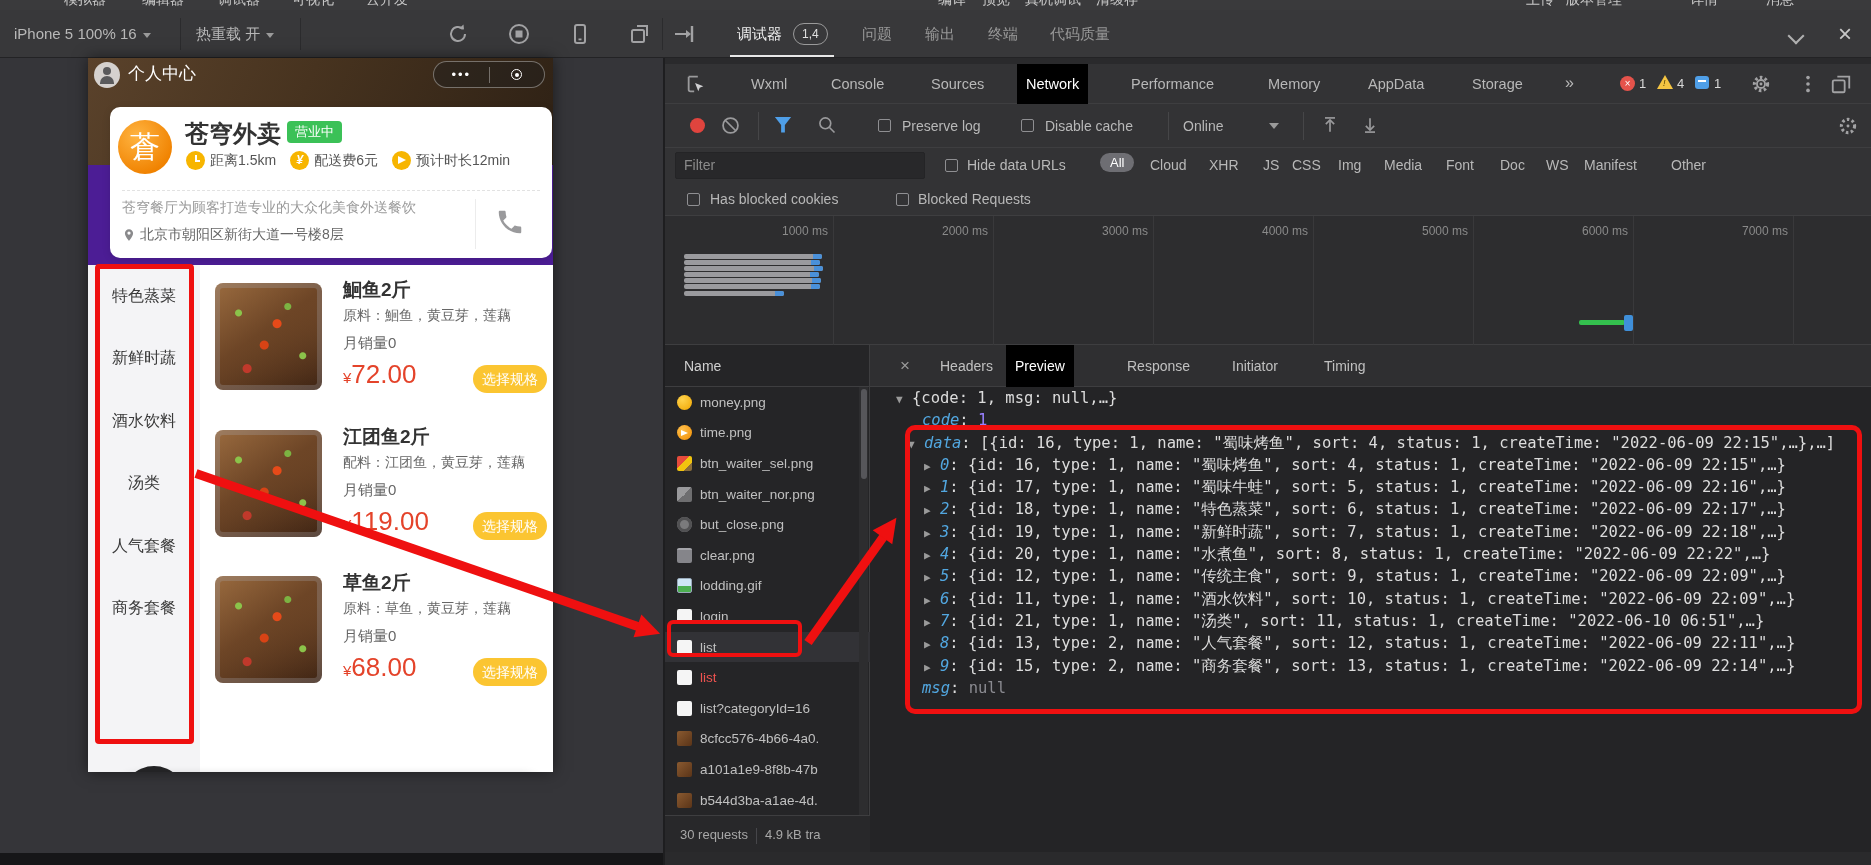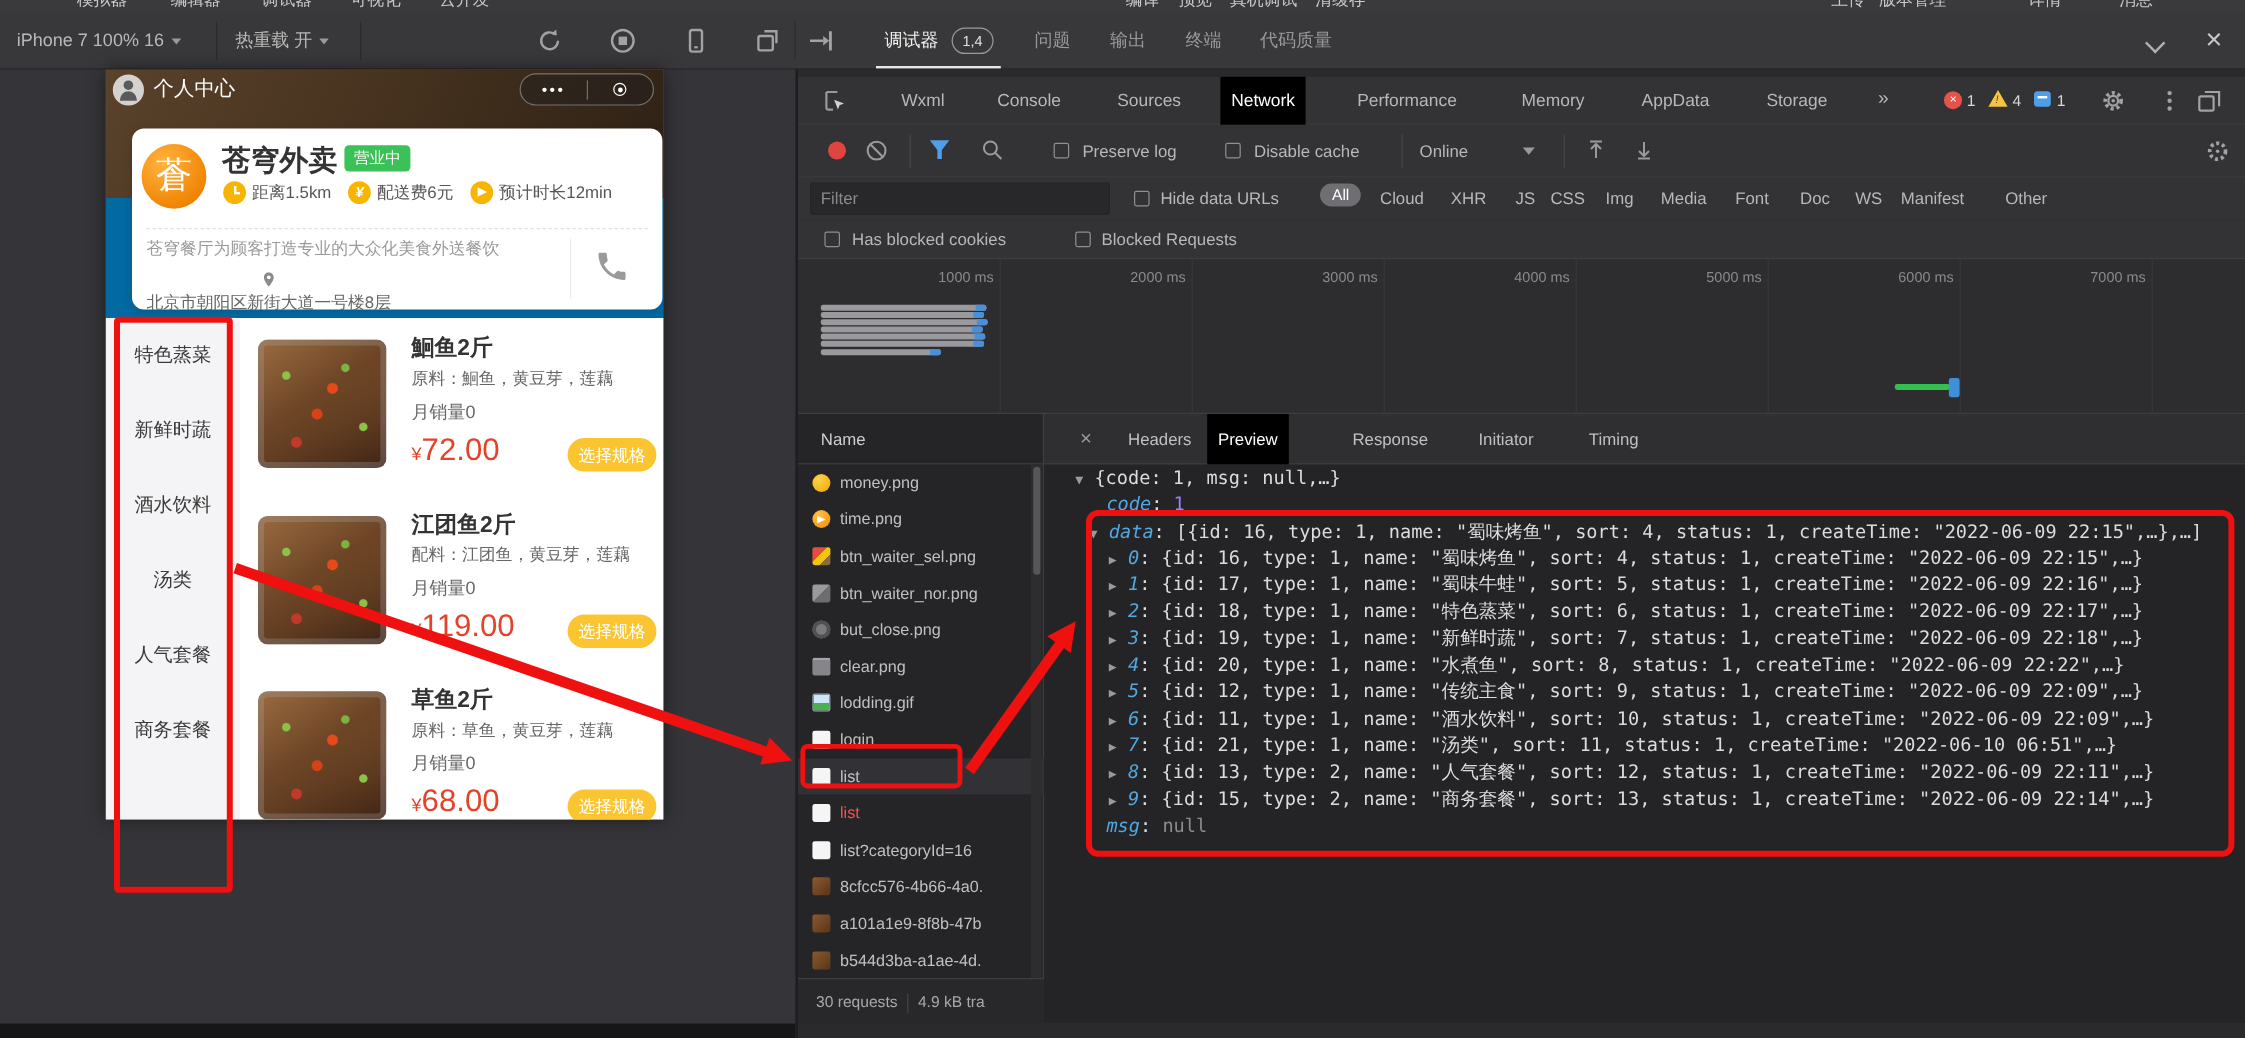--- a/index.html
+++ b/index.html
@@ -19,21 +19,21 @@
   .dbg-tab { position:absolute; top:0; height:48px; line-height:48px; font-size:15px; color:#989898; }
   .dbg-active { color:#f0f0f0; }
   .dbg-underline { position:absolute; left:730px; top:45px; width:104px; height:2px; background:#e8e8e8; }
   .dbg-badge { position:absolute; left:793px; top:13px; padding:1px 8px; border:1px solid #9a9a9a; border-radius:11px; color:#e0e0e0; font-size:12px; line-height:18px; }
   .win-chev { position:absolute; left:1790px; top:20px; width:12px; height:12px; border-right:2px solid #b0b0b0; border-bottom:2px solid #b0b0b0; transform:rotate(45deg); }
   .win-close { position:absolute; left:1838px; top:6px; font-size:24px; color:#c8c8c8; line-height:36px; }
 
   
   .sim { position:absolute; left:0; top:58px; width:663px; height:807px; background:#353539; }
   .sim-bottom { position:absolute; left:0; top:795px; width:663px; height:12px; background:#161618; }
-  .phone { position:absolute; left:88px; top:0px; width:465px; height:625px; background:#0369a1; box-shadow:0 0 14px rgba(0,0,0,.5); overflow:hidden; }
+  .phone { position:absolute; left:88px; top:0px; width:465px; height:714px; background:#4c1d95; box-shadow:0 0 14px rgba(0,0,0,.5); overflow:hidden; }
   .ph-hero { position:absolute; left:0; top:0; width:465px; height:107px;
      background:linear-gradient(115deg,#5a422b 0%,#47331f 45%,#2e2115 100%); }
   .ph-nav { position:absolute; left:0; top:0; width:465px; height:30px; }
   .nav-back { position:absolute; left:6px; top:4px; width:26px; height:26px; border-radius:50%; background:rgba(235,235,235,.85); }
   .nav-back::before { content:""; position:absolute; left:9px; top:5px; width:8px; height:8px; border-radius:50%; background:#5a5a5c; }
   .nav-back::after { content:""; position:absolute; left:6px; top:14px; width:14px; height:8px; border-radius:7px 7px 0 0; background:#5a5a5c; }
   .nav-title { position:absolute; left:40px; top:4px; color:#fff; font-size:17px; }
   .capsule { position:absolute; left:345px; top:3px; width:112px; height:27px; border-radius:14px; background:rgba(30,30,30,.45); border:1px solid rgba(255,255,255,.35); display:flex; align-items:center; }
   .cap-dots { flex:1; text-align:center; color:#fff; font-size:13px; letter-spacing:2px; }
   .cap-div { width:1px; height:16px; background:rgba(255,255,255,.35); }
@@ -49,21 +49,21 @@
   .store-badge { position:absolute; left:177px; top:14px; background:#3bc157; color:#fff; font-size:13px; padding:2px 8px; border-radius:4px; }
   .store-meta { position:absolute; left:76px; top:44px; display:flex; gap:14px; align-items:center; }
   .meta-item { display:flex; align-items:center; gap:5px; color:#555; font-size:14px; white-space:nowrap; }
   .meta-ico { width:19px; height:19px; border-radius:50%; background:#f7b500; position:relative; display:inline-block; }
   .ico-clock::before { content:""; position:absolute; left:9px; top:4px; width:1.8px; height:6px; background:#fff; }
   .ico-clock::after { content:""; position:absolute; left:9px; top:9px; width:5px; height:1.8px; background:#fff; }
   .ico-yen { color:#fff; font-size:12px; text-align:center; line-height:19px; font-weight:bold; }
   .ico-send::before { content:""; position:absolute; left:6px; top:5px; width:0; height:0; border-left:8px solid #fff; border-top:4.5px solid transparent; border-bottom:4.5px solid transparent; }
   .store-dash { position:absolute; left:12px; top:83px; width:418px; border-top:1.5px dashed #e2e2e2; }
   .store-desc { position:absolute; left:12px; top:92px; font-size:14px; color:#9a9a9a; }
-  .store-addr { position:absolute; left:12px; top:119px; font-size:14px; color:#666; display:flex; align-items:center; gap:4px;flex-direction:column; }
+  .store-addr { position:absolute; left:12px; top:119px; font-size:14px; color:#666; display:flex; align-items:center; gap:4px; }
   .store-vdiv { position:absolute; left:365px; top:92px; width:1px; height:50px; background:#ececec; }
   .store-call { position:absolute; left:385px; top:100px; width:30px; height:30px; }
 
   
   .menu-area { position:absolute; left:0; top:207px; width:465px; height:588px; }
   .cat-col { position:absolute; left:0; top:0; width:112px; height:588px; background:#f4f4f6; display:flex; flex-direction:column; }
   .cat-item { height:62.5px; display:flex; align-items:center; justify-content:center; font-size:16px; color:#3a3a3a; }
   .dish-col { position:absolute; left:112px; top:0; width:353px; height:588px; background:#fff; display:flex; flex-direction:column; }
   .dish-row { height:146.5px; position:relative; }
   .dish-img { position:absolute; left:15px; top:18px; width:107px; height:107px; border-radius:8px;
@@ -187,21 +187,21 @@
       <span style="left: 982px;">预览</span>
       <span style="left: 1025px;">真机调试</span>
       <span style="left: 1096px;">清缓存</span>
       <span style="left: 1526px;">上传</span>
       <span style="left: 1566px;">版本管理</span>
       <span style="left: 1690px;">详情</span>
       <span style="left: 1766px;">消息</span>
     </div>
 
   <div class="toolbar">
-    <span class="tb-text" style="left:14px"><span>iPhone 7 100% 16</span><i class="tb-caret"></i></span>
+    <span class="tb-text" style="left:14px"><span>iPhone 5 100% 16</span><i class="tb-caret"></i></span>
     <i class="tb-div" style="left:180px"></i>
     <span class="tb-text" style="left:196px"><span>热重载 开</span><i class="tb-caret"></i></span>
     <i class="tb-div" style="left:300px"></i>
 
     <span class="tb-icon" style="left:446px">
       <svg width="24" height="24" viewBox="0 0 24 24">
           <path d="M19 12a7 7 0 1 1-2.2-5.1" fill="none" stroke="#a2a2a4" stroke-width="2"></path>
           <path d="M17.5 2.5 18 7.5 13.2 6.4z" fill="#a2a2a4"></path>
         </svg>
     </span>

